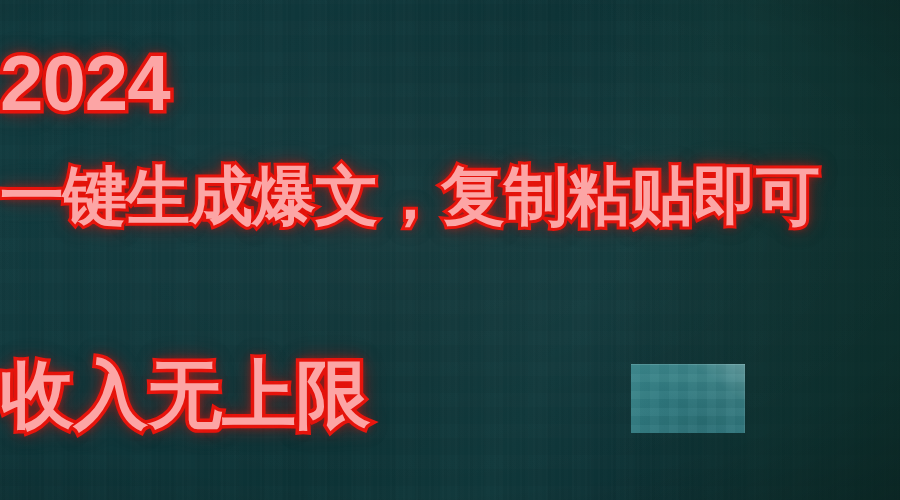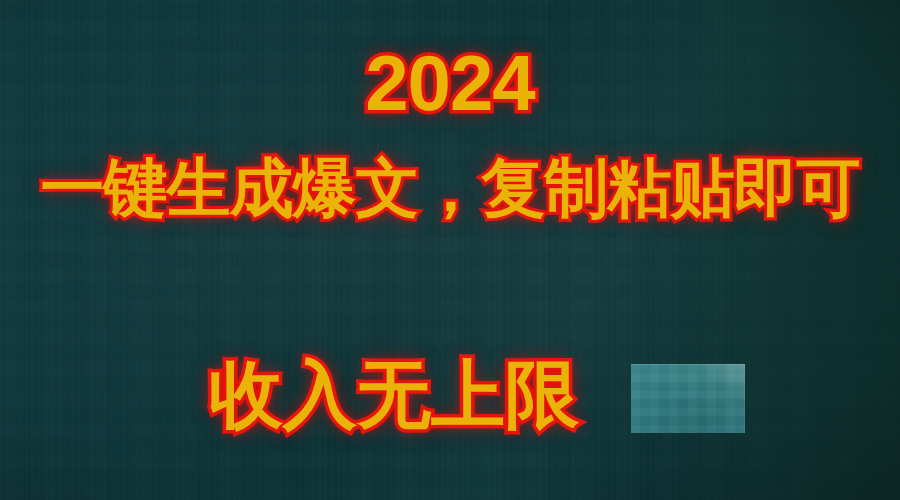--- a/index.html
+++ b/index.html
@@ -79,40 +79,40 @@
       rgba(0,0,0,0.00) 62%,
       rgba(0,0,0,0.20) 88%,
       rgba(0,0,0,0.34) 100%);
   }
 
   
   .line {
     position: absolute;
     left: 0;
     width: 900px;
-    text-align: center;
+    text-align: left;
     white-space: nowrap;
-    color: #eab308;
+    color: #fca5a5;
     font-weight: bold;
     line-height: 1;
     letter-spacing: 0px;
     -webkit-text-stroke: 7px #ef1a12;
     paint-order: stroke fill;
     text-shadow:
       0 0 10px rgba(235,20,12,0.85),
       0 0 18px rgba(210,14,8,0.55),
       0 0 26px rgba(180,10,6,0.30);
   }
   #line-year {
     top: 44px;
     font-size: 78px;
     letter-spacing: -1px;
   }
   #line-two {
-    top: 156px;
+    top: 164px;
     font-size: 64px;
     -webkit-text-stroke-width: 6px;
     letter-spacing: -1px;
   }
   #line-three {
     top: 259px;
     font-size: 62px;
     -webkit-text-stroke-width: 6px;
     letter-spacing: 0px;
   }

